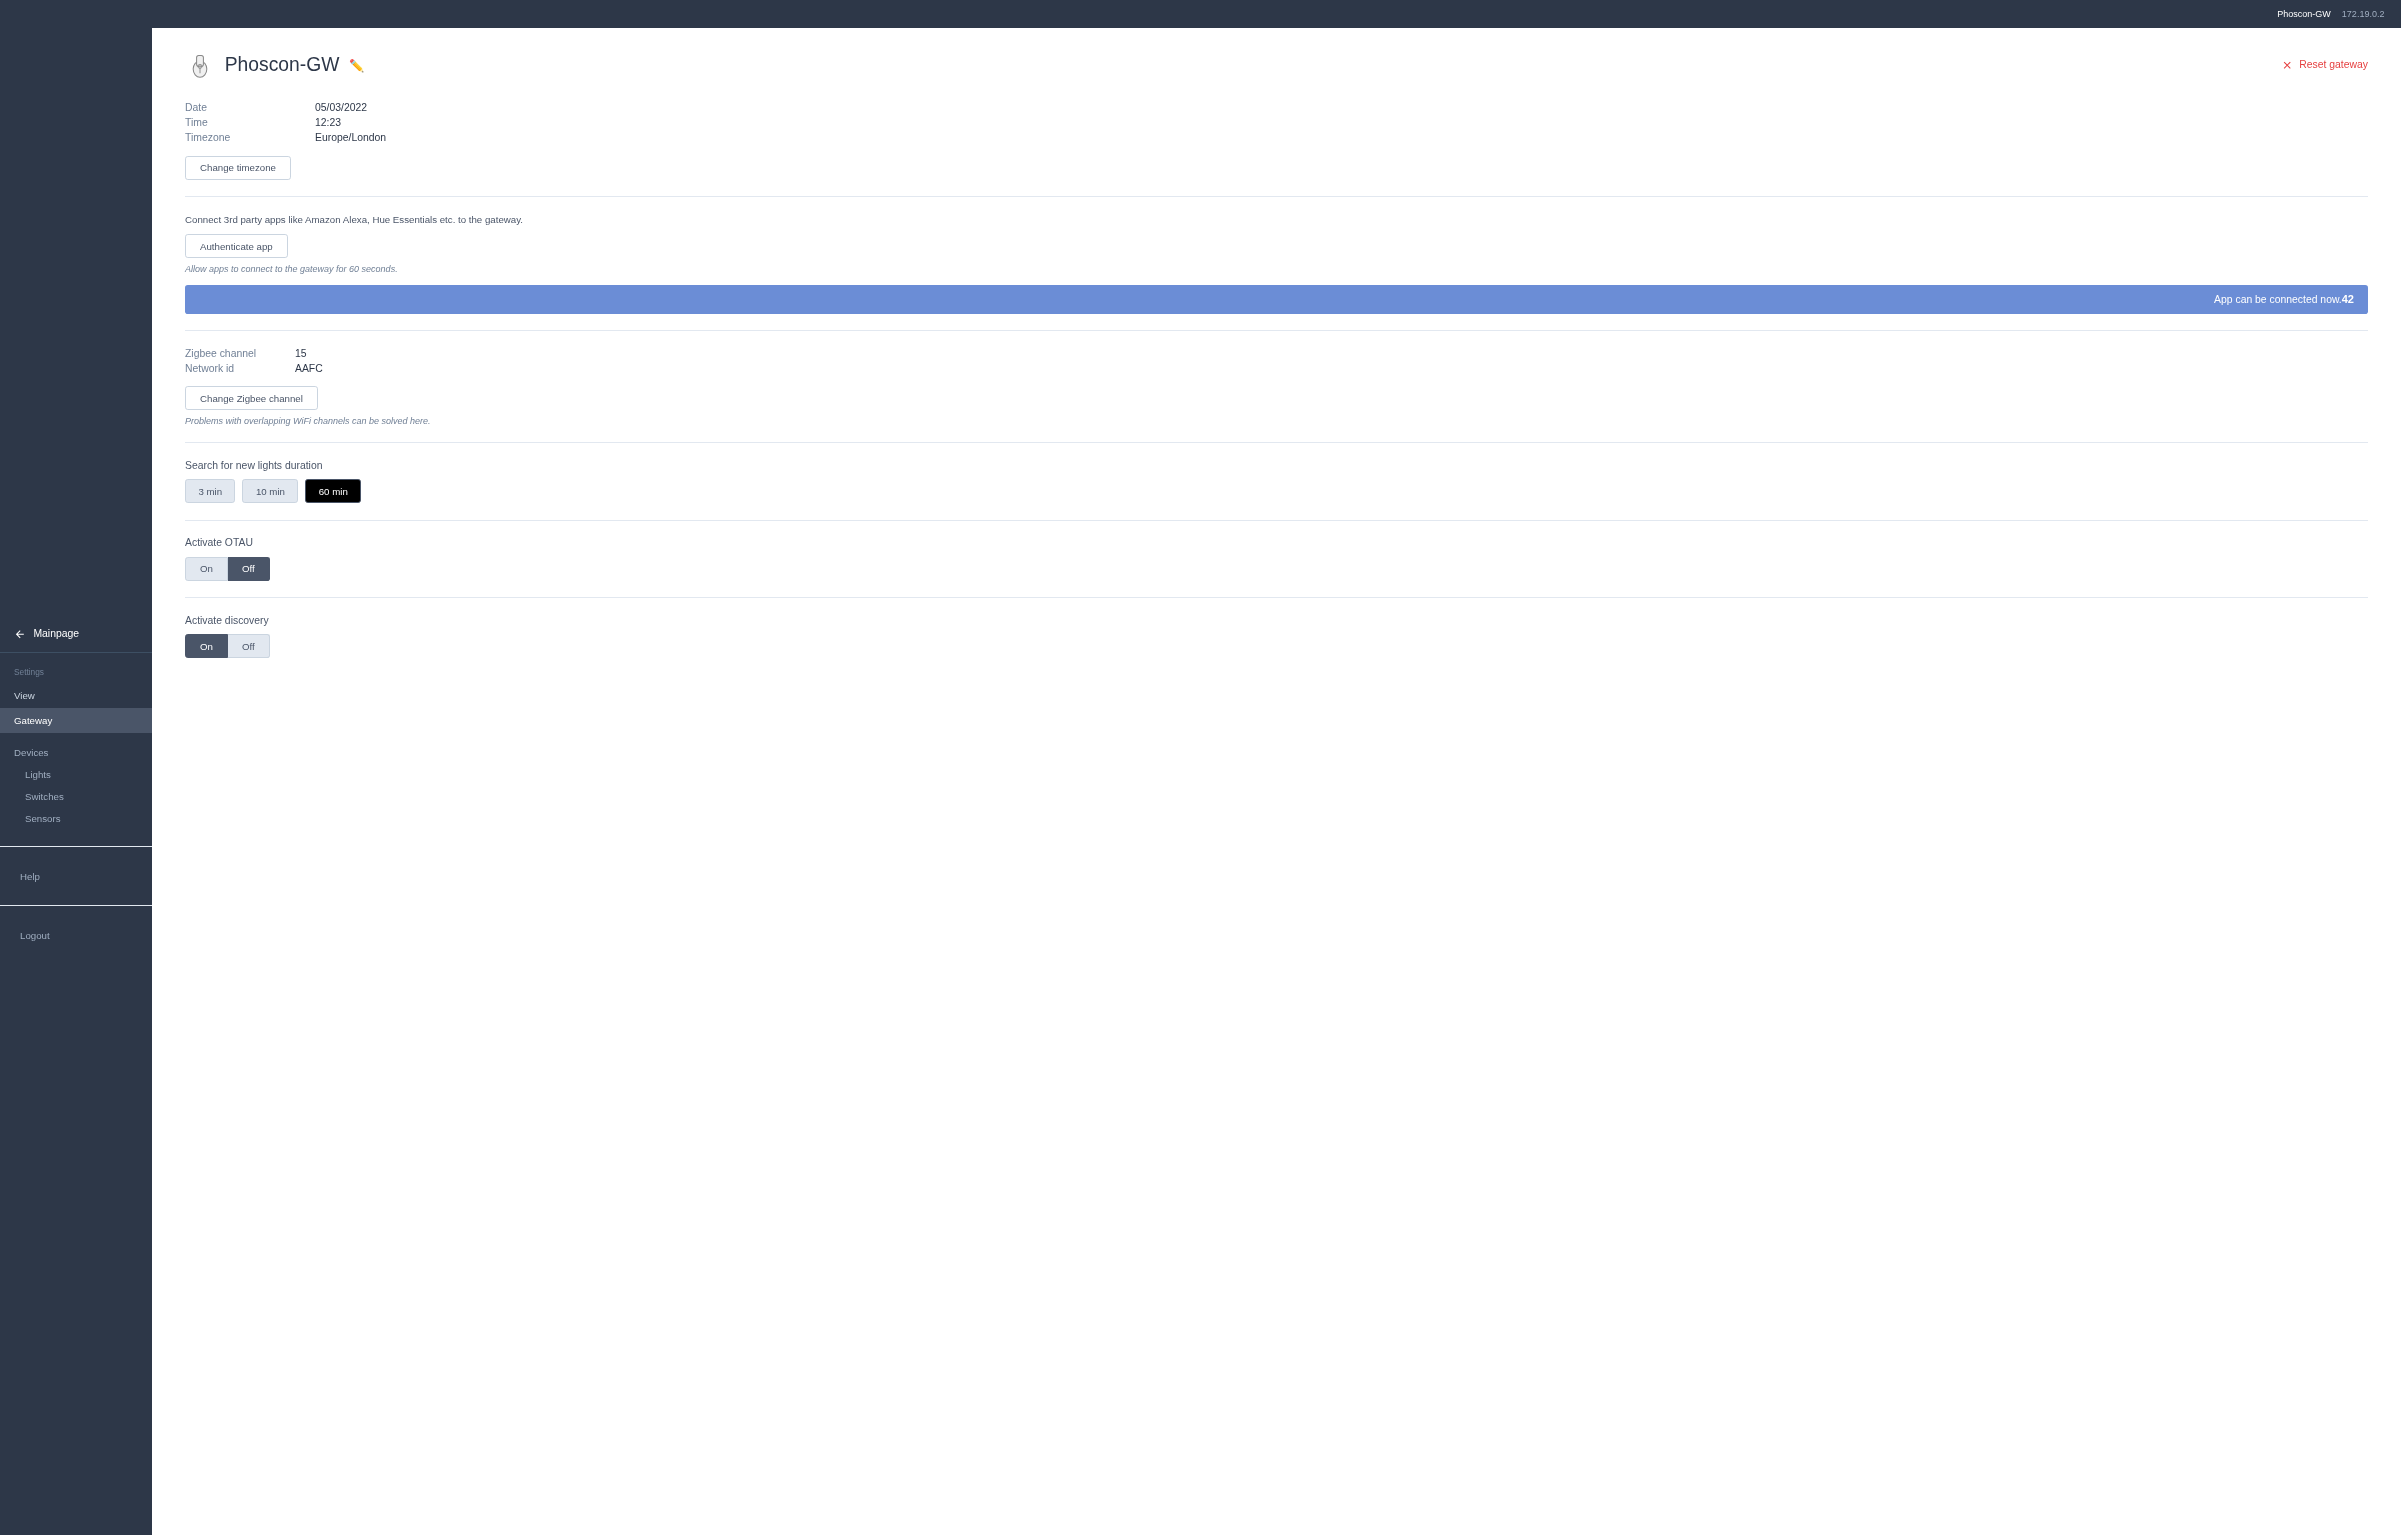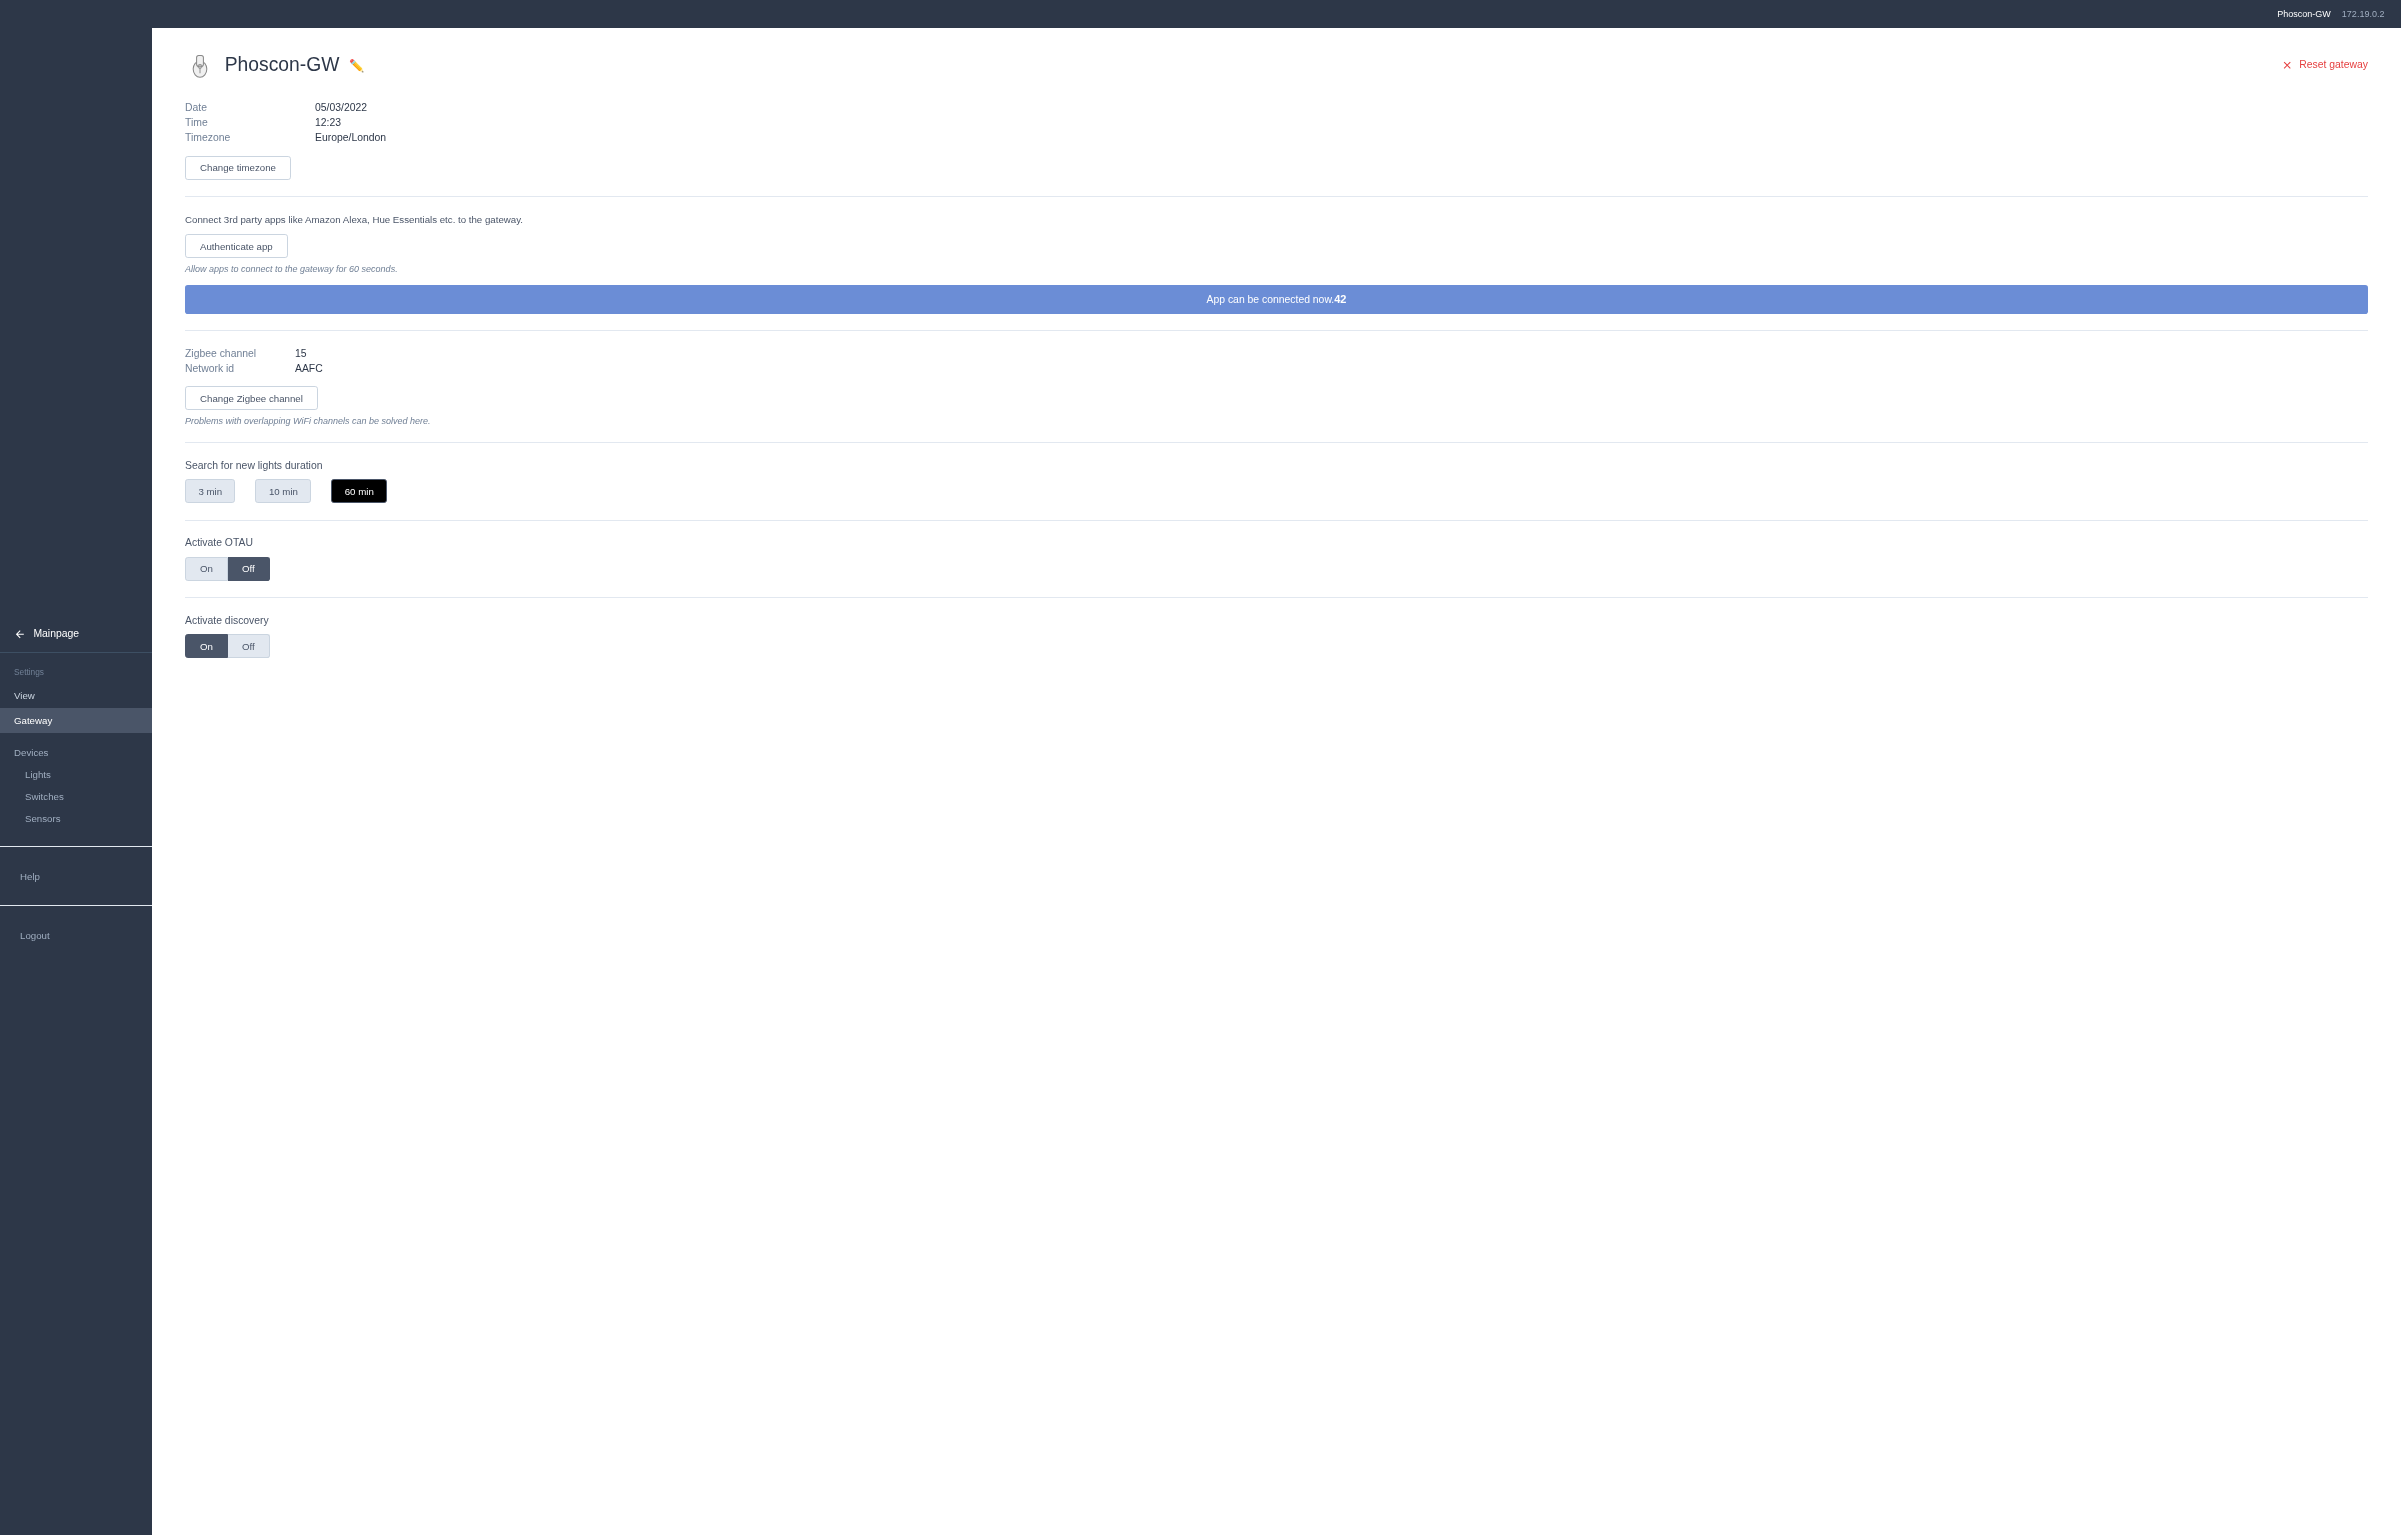--- a/index.html
+++ b/index.html
@@ -99,32 +99,32 @@
       font-family: inherit;
     }
 
     
     .section-desc { font-size: 9.7px; color: #4a5568; margin-bottom: 9.7px; }
     .section-note { font-size: 9px; color: #718096; font-style: italic; margin-top: 5.5px; }
 
     
     .auth-bar {
       background: #6b8dd6; color: #fff; border-radius: 2.8px;
-      padding: 8.3px 14px; display: flex; align-items: center; justify-content: center;
+      padding: 8.3px 14px; display: flex; align-items: center; justify-content: flex-end;
       font-size: 10.4px; margin-top: 11px;
     }
     .auth-bar-count { font-size: 11px; font-weight: 600; }
 
     
     .zigbee-grid { display: grid; grid-template-columns: 110px 1fr; gap: 4.1px 0; margin-bottom: 12.4px; font-size: 10.4px; }
     .zigbee-label { color: #718096; }
     .zigbee-value { color: #2d3748; }
 
     
-    .duration-group { display: flex; gap: 20px; margin-top: 8.3px; }
+    .duration-group { display: flex; gap: 7px; margin-top: 8.3px; }
     .duration-btn {
       background: #e2e8f0; border: 0.7px solid #cbd5e0; color: #4a5568;
       padding: 5.5px 12.4px; border-radius: 2.8px; cursor: pointer; font-size: 9.7px;
       font-family: inherit;
     }
     .duration-btn.active { background: #000000; color: #fff; border-color: #4a5568; }
 
     
     .toggle-group { display: flex; gap: 0; margin-top: 8.3px; }
     .toggle-btn {

